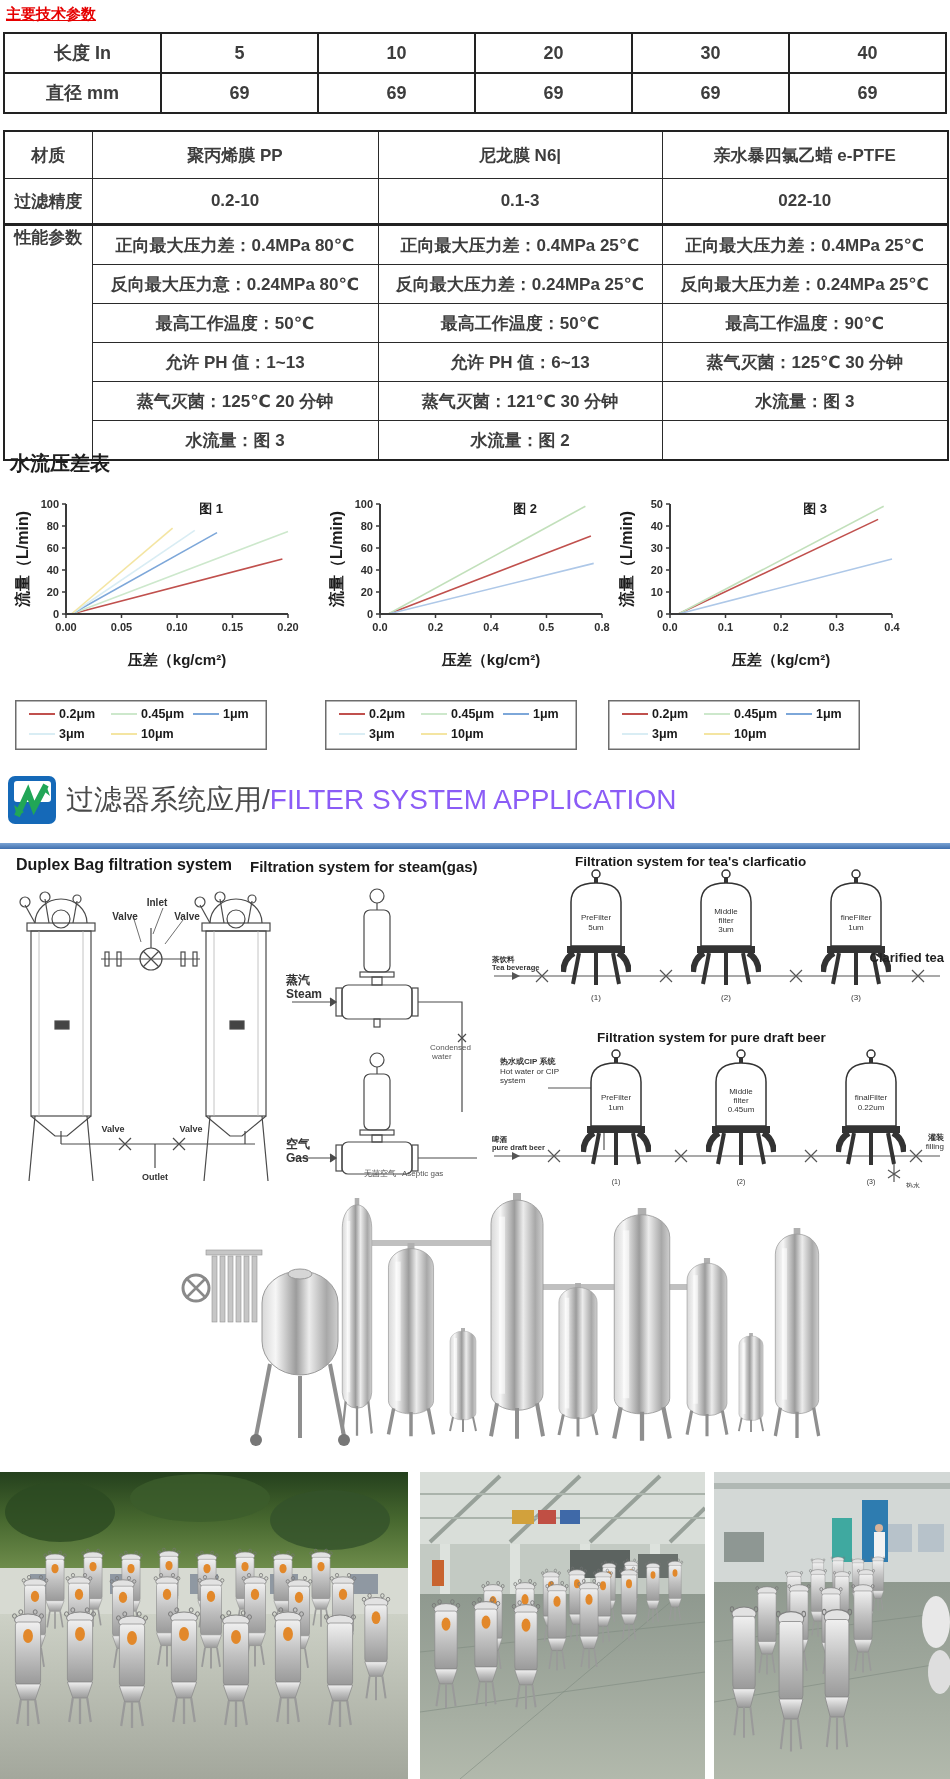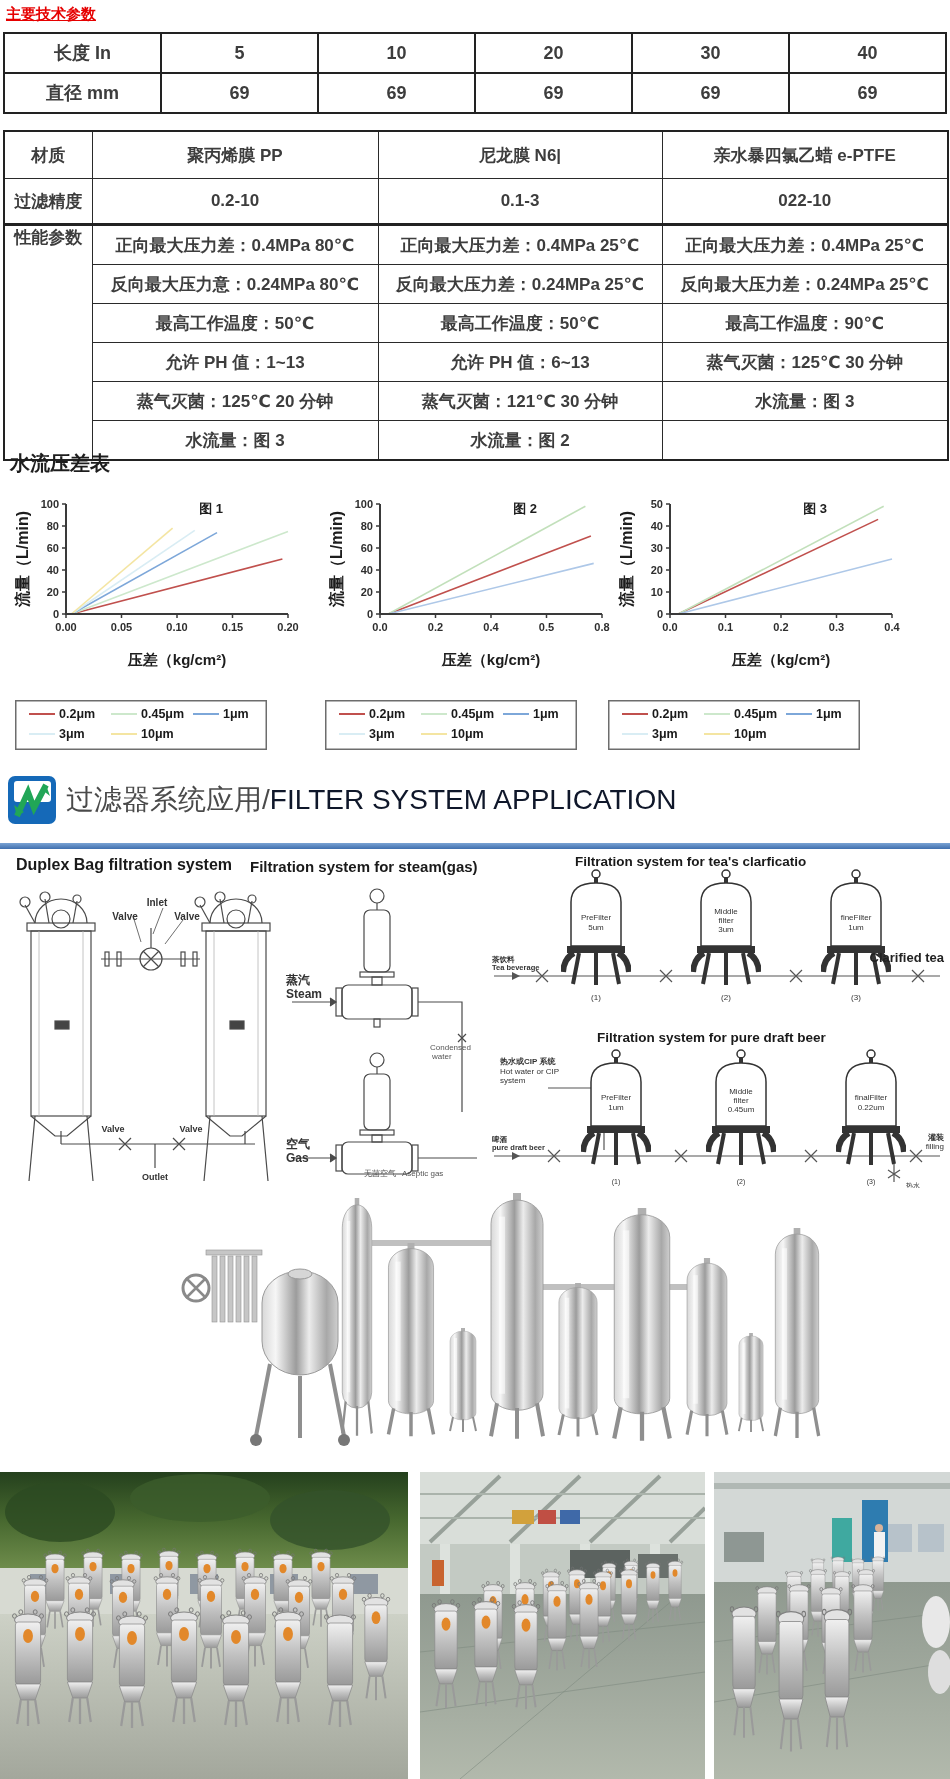--- a/index.html
+++ b/index.html
@@ -17,21 +17,21 @@
   table.t2 tr.prec td{height:40px;}
   table.t2 tr.perf td{height:34px;}
   table.t2 tr.perf-first td{border-top:3px solid #222;}
   table.t2 td.perfhdr{vertical-align:top;padding-top:0;}
   .flow-title{left:10px;top:450px;font-size:20px;font-weight:bold;color:#1d1d1d;}
   .chart-host{width:292px;height:196px;}
   .legend-host{width:286px;height:50px;}
   .app-logo{left:8px;top:776px;width:48px;height:48px;}
   .app-title{left:66px;top:776px;height:48px;line-height:48px;font-size:28px;white-space:nowrap;}
   .app-title .cn{color:#4a4a4a;}
-  .app-title .en{color:#0f172a;}
+  .app-title .en{color:#8b5cf6;}
   .divider{left:0;top:843px;width:950px;height:6px;background:linear-gradient(#7aa3d4,#3f6fae);}
   .diag-title{font-weight:bold;color:#1a1a1a;white-space:nowrap;}
   .dt-duplex{left:16px;top:856px;font-size:16px;}
   .dt-steam{left:250px;top:858px;font-size:15px;}
   .dt-tea{left:575px;top:854px;font-size:13.5px;}
   .dt-beer{left:597px;top:1030px;font-size:13.5px;}
   svg text{font-family:"Liberation Sans","DejaVu Sans",sans-serif;}
   .photo{top:1472px;height:307px;overflow:hidden;}
 </style>
 </head>

